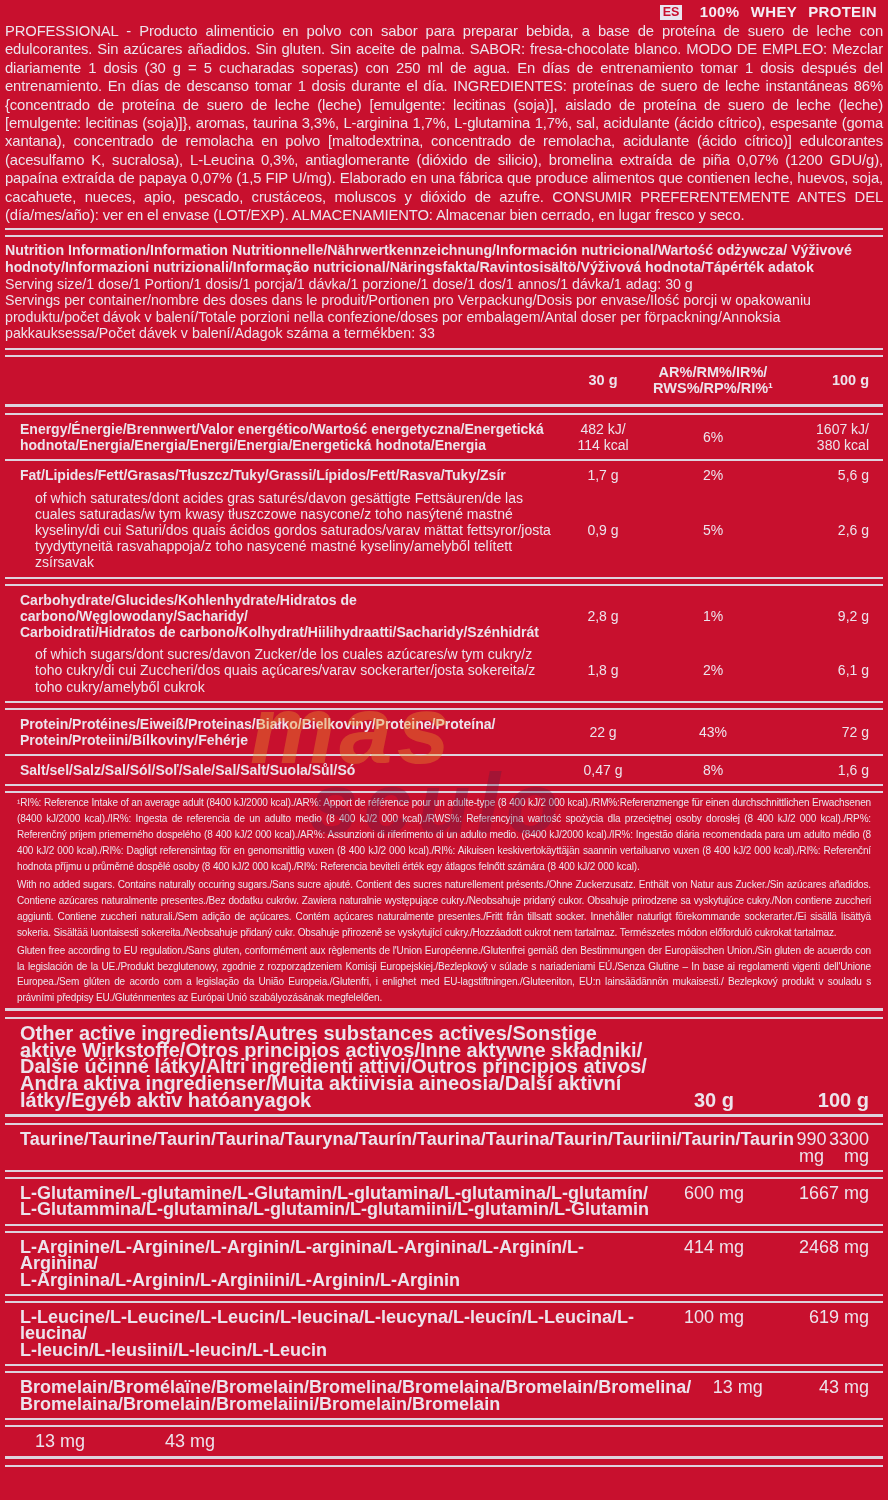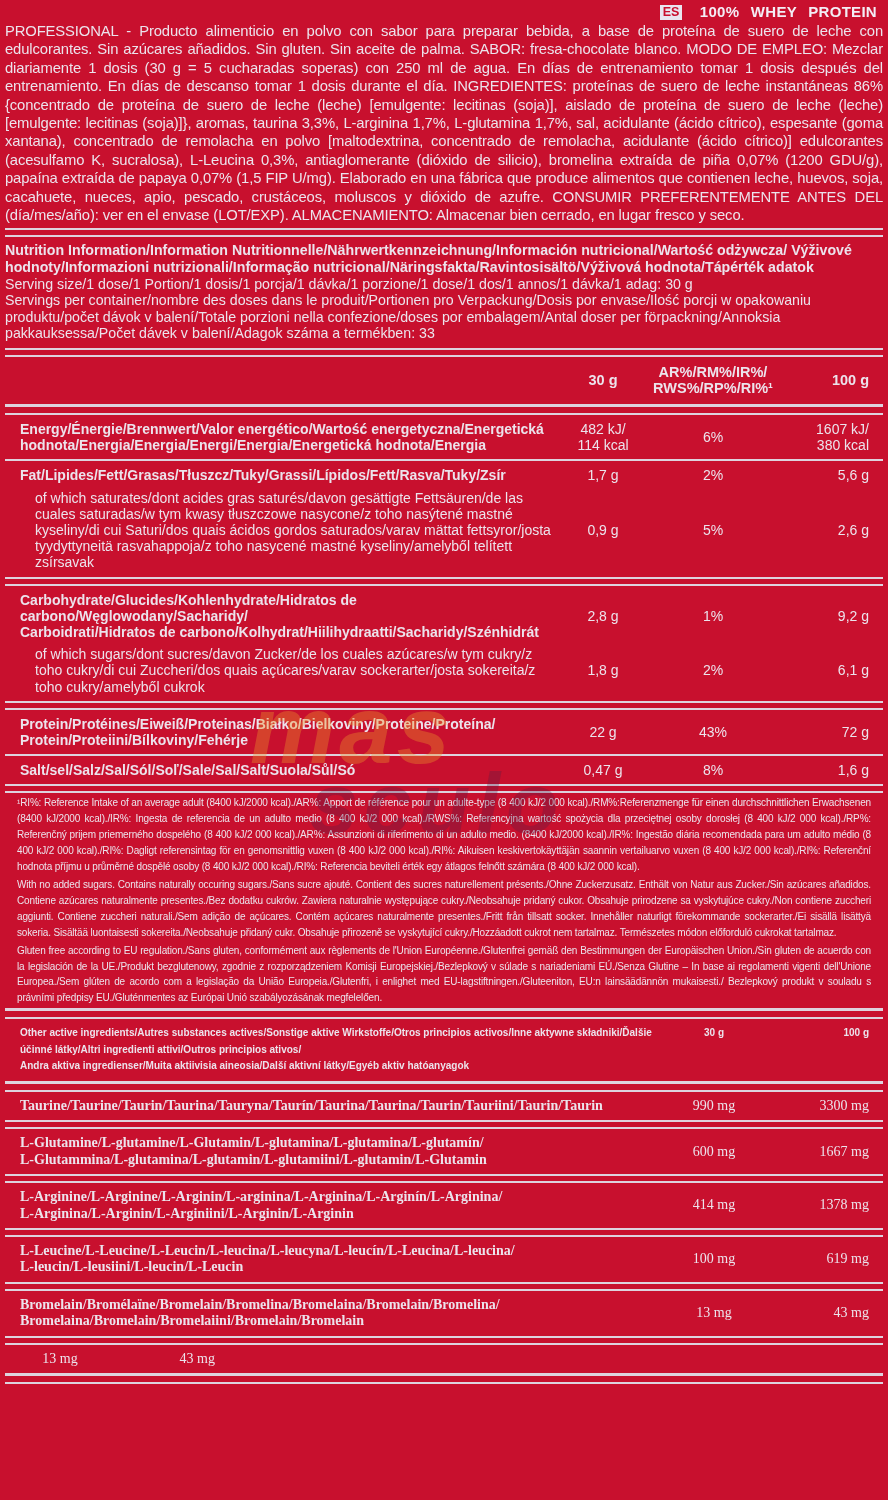--- a/index.html
+++ b/index.html
@@ -34,25 +34,25 @@
   .row .lbl{flex:1;padding-left:15px;font-weight:bold;white-space:pre-line;}
   .row.sub .lbl{font-weight:normal;padding-left:30px;}
   .row.sub{padding:2px 0 4px 0;}
   .c30{width:92px;text-align:center;white-space:pre-line;}
   .car{width:128px;text-align:center;white-space:pre-line;}
   .c100{width:92px;text-align:right;padding-right:14px;white-space:pre-line;}
   .t1h{padding:6px 0;font-size:14.5px;}
   .t1h .car{line-height:15.5px;}
 
   
-  .t2h{display:flex;align-items:flex-start;font-size:10px;line-height:16.6px;padding:4px 0;}
+  .t2h{display:flex;align-items:flex-end;font-size:20px;line-height:16.6px;padding:4px 0;}
   .t2h .lbl{flex:1;padding-left:15px;font-weight:bold;white-space:pre-line;}
   .v30{width:110px;text-align:center;}
   .v100{width:100px;text-align:right;padding-right:14px;}
-  .t2row{display:flex;align-items:center;font-size:14px;line-height:16.4px;padding:4px 0;font-family:Liberation Serif, serif;}
+  .t2row{display:flex;font-size:18px;line-height:16.4px;padding:4px 0;}
   .t2row .lbl{flex:1;padding-left:15px;font-weight:bold;white-space:pre-line;}
 
   
   .watermark{position:absolute;left:250px;top:682px;pointer-events:none;font-weight:bold;line-height:1;font-style:italic;}
   .wm1{display:block;font-size:96px;color:rgba(233,148,42,0.38);letter-spacing:4px;}
   .wm2{display:block;font-size:86px;color:rgba(80,30,70,0.30);margin:-18px 0 0 60px;letter-spacing:6px;}
 </style>
 </head>
 <body>
 
@@ -176,21 +176,21 @@
 L-Glutammina/L-glutamina/L-glutamin/L-glutamiini/L-glutamin/L-Glutamin</div>
     <div class="v30">600 mg</div>
     <div class="v100">1667 mg</div>
   </div>
   <div class="sep"></div>
 
   <div class="t2row">
     <div class="lbl">L-Arginine/L-Arginine/L-Arginin/L-arginina/L-Arginina/L-Arginín/L-Arginina/
 L-Arginina/L-Arginin/L-Arginiini/L-Arginin/L-Arginin</div>
     <div class="v30">414 mg</div>
-    <div class="v100">1378 mg</div>
+    <div class="v100">2468 mg</div>
   </div>
   <div class="sep"></div>
 
   <div class="t2row">
     <div class="lbl">L-Leucine/L-Leucine/L-Leucin/L-leucina/L-leucyna/L-leucín/L-Leucina/L-leucina/
 L-leucin/L-leusiini/L-leucin/L-Leucin</div>
     <div class="v30">100 mg</div>
     <div class="v100">619 mg</div>
   </div>
   <div class="sep"></div>

